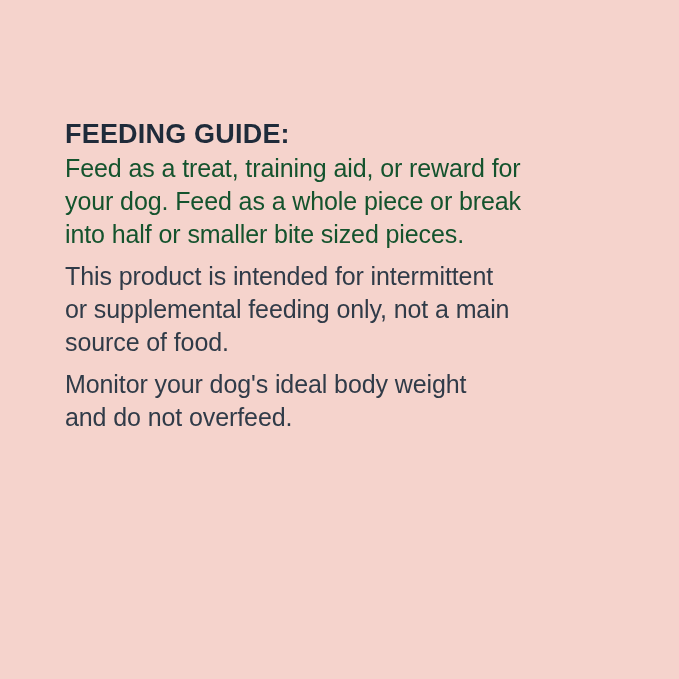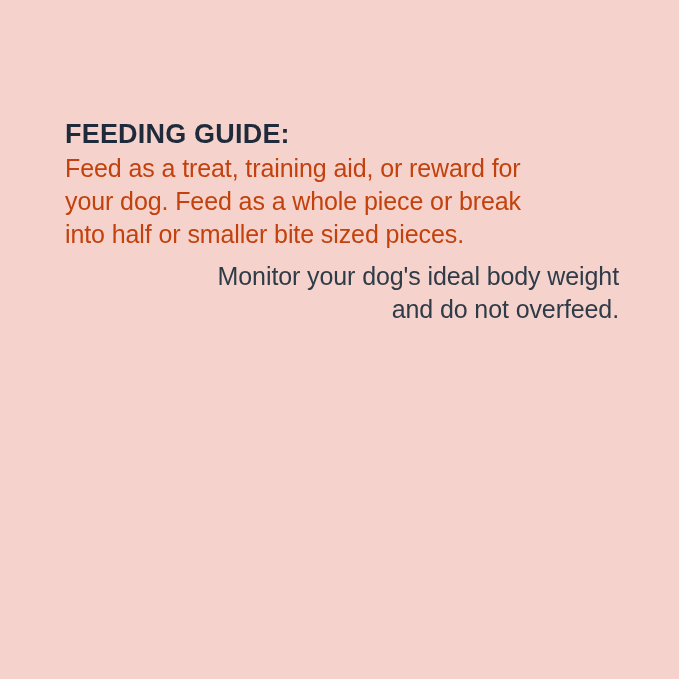--- a/index.html
+++ b/index.html
@@ -10,21 +10,21 @@
     width: 679px;
     height: 679px;
     background: #F5D3CC;
     font-family: "Liberation Sans", sans-serif;
     overflow: hidden;
   }
   .panel {
     box-sizing: border-box;
     width: 679px;
     height: 679px;
-    padding: 118px 60px 0 65px;
+    padding: 118px 75px 0 65px;
   }
   .heading {
     font-size: 27px;
     font-weight: bold;
     color: #1F2B3A;
     line-height: 33px;
     letter-spacing: 0.2px;
     margin: 0 0 1px 0;
   }
   .para {
@@ -35,18 +35,21 @@
     white-space: pre-line;
     margin: 0 0 9px 0;
     max-width: 560px;
   }
 </style>
 </head>
 <body style="background: rgb(245, 211, 204);">
 
 <div class="panel">
   <div class="heading" style="color: rgb(31, 43, 58);">FEEDING GUIDE:</div>
-  <div class="para" style="color: #c2410c;">Feed as a treat, training aid, or reward for
+  <div class="para" style="color: #14532d;">Feed as a treat, training aid, or reward for
 your dog. Feed as a whole piece or break
 into half or smaller bite sized pieces.</div>
-  <div class="para" style="color: rgb(48, 59, 72); text-align: right;">Monitor your dog's ideal body weight
+  <div class="para" style="color: rgb(48, 59, 72);">This product is intended for intermittent
+or supplemental feeding only, not a main
+source of food.</div>
+  <div class="para" style="color: rgb(48, 59, 72);">Monitor your dog's ideal body weight
 and do not overfeed.</div>
 </div>
 
 </body></html>

